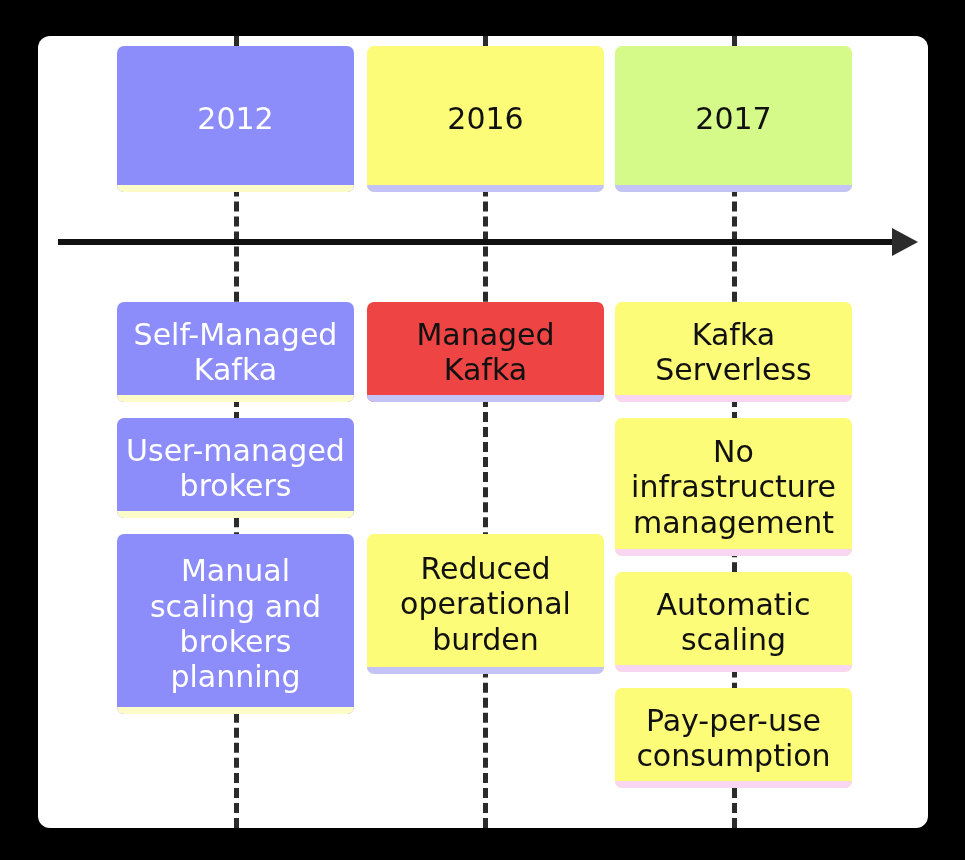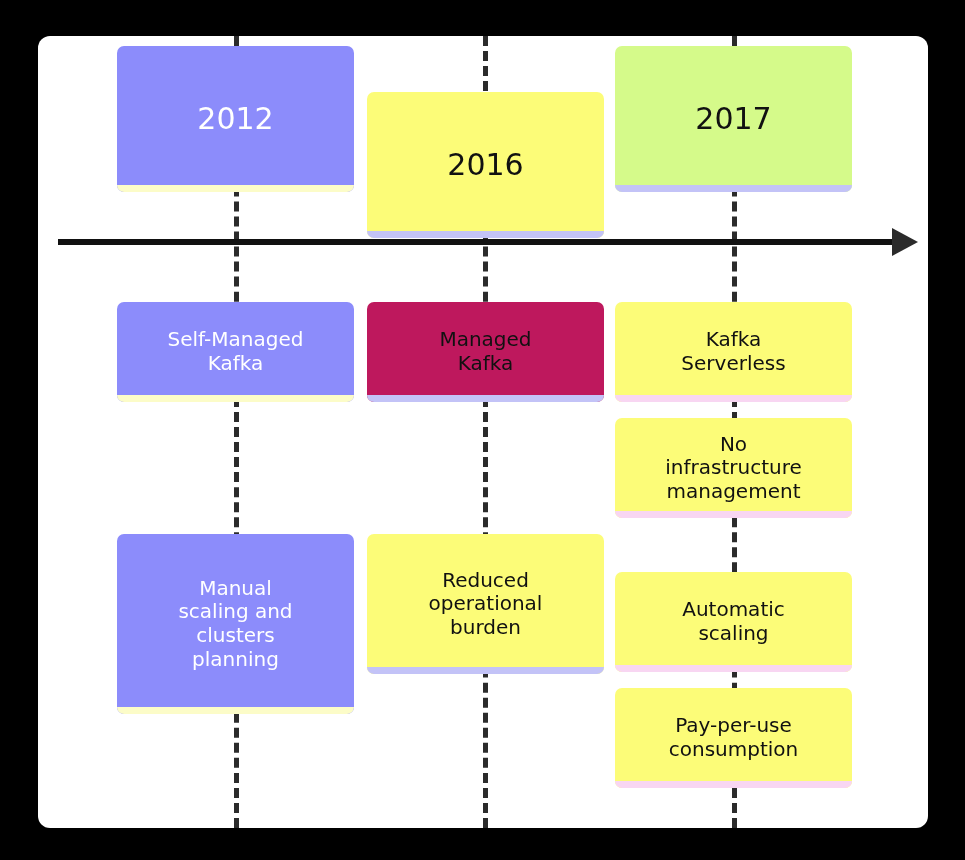--- a/index.html
+++ b/index.html
@@ -82,21 +82,21 @@
     right: 0;
     bottom: 0;
     height: 7px;
     z-index: 1;
   }
 
   .year-box .label {
     font-size: 30px;
   }
   .item-box .label {
-    font-size: 20px;
+    font-size: 30px;
   }
 </style>
 </head>
 <body>
 
 <div id="canvas">
   <div id="panel">
 
     <div class="dashline" style="left:196px;"></div>
     <div class="dashline" style="left:445px;"></div>
@@ -109,35 +109,40 @@
       <span class="underbar" style="background:#fcfcc8;"></span>
       <span class="label" style="color:#ffffff;">2012</span>
     </div>
 
     <div class="box item-box" style="left:79px; top:266px; width:237px; height:100px; background:#8c8cfb;">
       <span class="underbar" style="background:#fcfcc8;"></span>
       <span class="label" style="color:#ffffff;">Self-Managed
 Kafka</span>
     </div>
 
+    <div class="box item-box" style="left:79px; top:382px; width:237px; height:100px; background:#8c8cfb;">
+      <span class="underbar" style="background:#fcfcc8;"></span>
+      <span class="label" style="color:#ffffff;">User-managed
+brokers</span>
+    </div>
 
     <div class="box item-box" style="left:79px; top:498px; width:237px; height:180px; background:#8c8cfb;">
       <span class="underbar" style="background:#fcfcc8;"></span>
       <span class="label" style="color:#ffffff;">Manual
 scaling and
-clusters
+brokers
 planning</span>
     </div>
 
-    <div class="box year-box" style="left:329px; top:10px; width:237px; height:146px; background:#fcfc78;margin-top:46px;">
+    <div class="box year-box" style="left:329px; top:10px; width:237px; height:146px; background:#fcfc78;">
       <span class="underbar" style="background:#c3c3f7;"></span>
       <span class="label" style="color:#111111;">2016</span>
     </div>
 
-    <div class="box item-box" style="left:329px; top:266px; width:237px; height:100px; background:#be185d;">
+    <div class="box item-box" style="left:329px; top:266px; width:237px; height:100px; background:#ef4444;">
       <span class="underbar" style="background:#c3c3f7;"></span>
       <span class="label" style="color:#111111;">Managed
 Kafka</span>
     </div>
 
 
     <div class="box item-box" style="left:329px; top:498px; width:237px; height:140px; background:#fcfc78;align-items:center;">
       <span class="underbar" style="background:#c3c3f7;"></span>
       <span class="label" style="color:#111111;">Reduced
 operational
@@ -148,21 +153,21 @@
       <span class="underbar" style="background:#c3c3f7;"></span>
       <span class="label" style="color:#111111;">2017</span>
     </div>
 
     <div class="box item-box" style="left:577px; top:266px; width:237px; height:100px; background:#fcfc78;">
       <span class="underbar" style="background:#f8d6f2;"></span>
       <span class="label" style="color:#111111;">Kafka
 Serverless</span>
     </div>
 
-    <div class="box item-box" style="left:577px; top:382px; width:237px; height:100px; background:#fcfc78;">
+    <div class="box item-box" style="left:577px; top:382px; width:237px; height:138px; background:#fcfc78;">
       <span class="underbar" style="background:#f8d6f2;"></span>
       <span class="label" style="color:#111111;">No
 infrastructure
 management</span>
     </div>
 
     <div class="box item-box" style="left:577px; top:652px; width:237px; height:100px; background:#fcfc78;">
       <span class="underbar" style="background:#f8d6f2;"></span>
       <span class="label" style="color:#111111;">Pay-per-use
 consumption</span>

